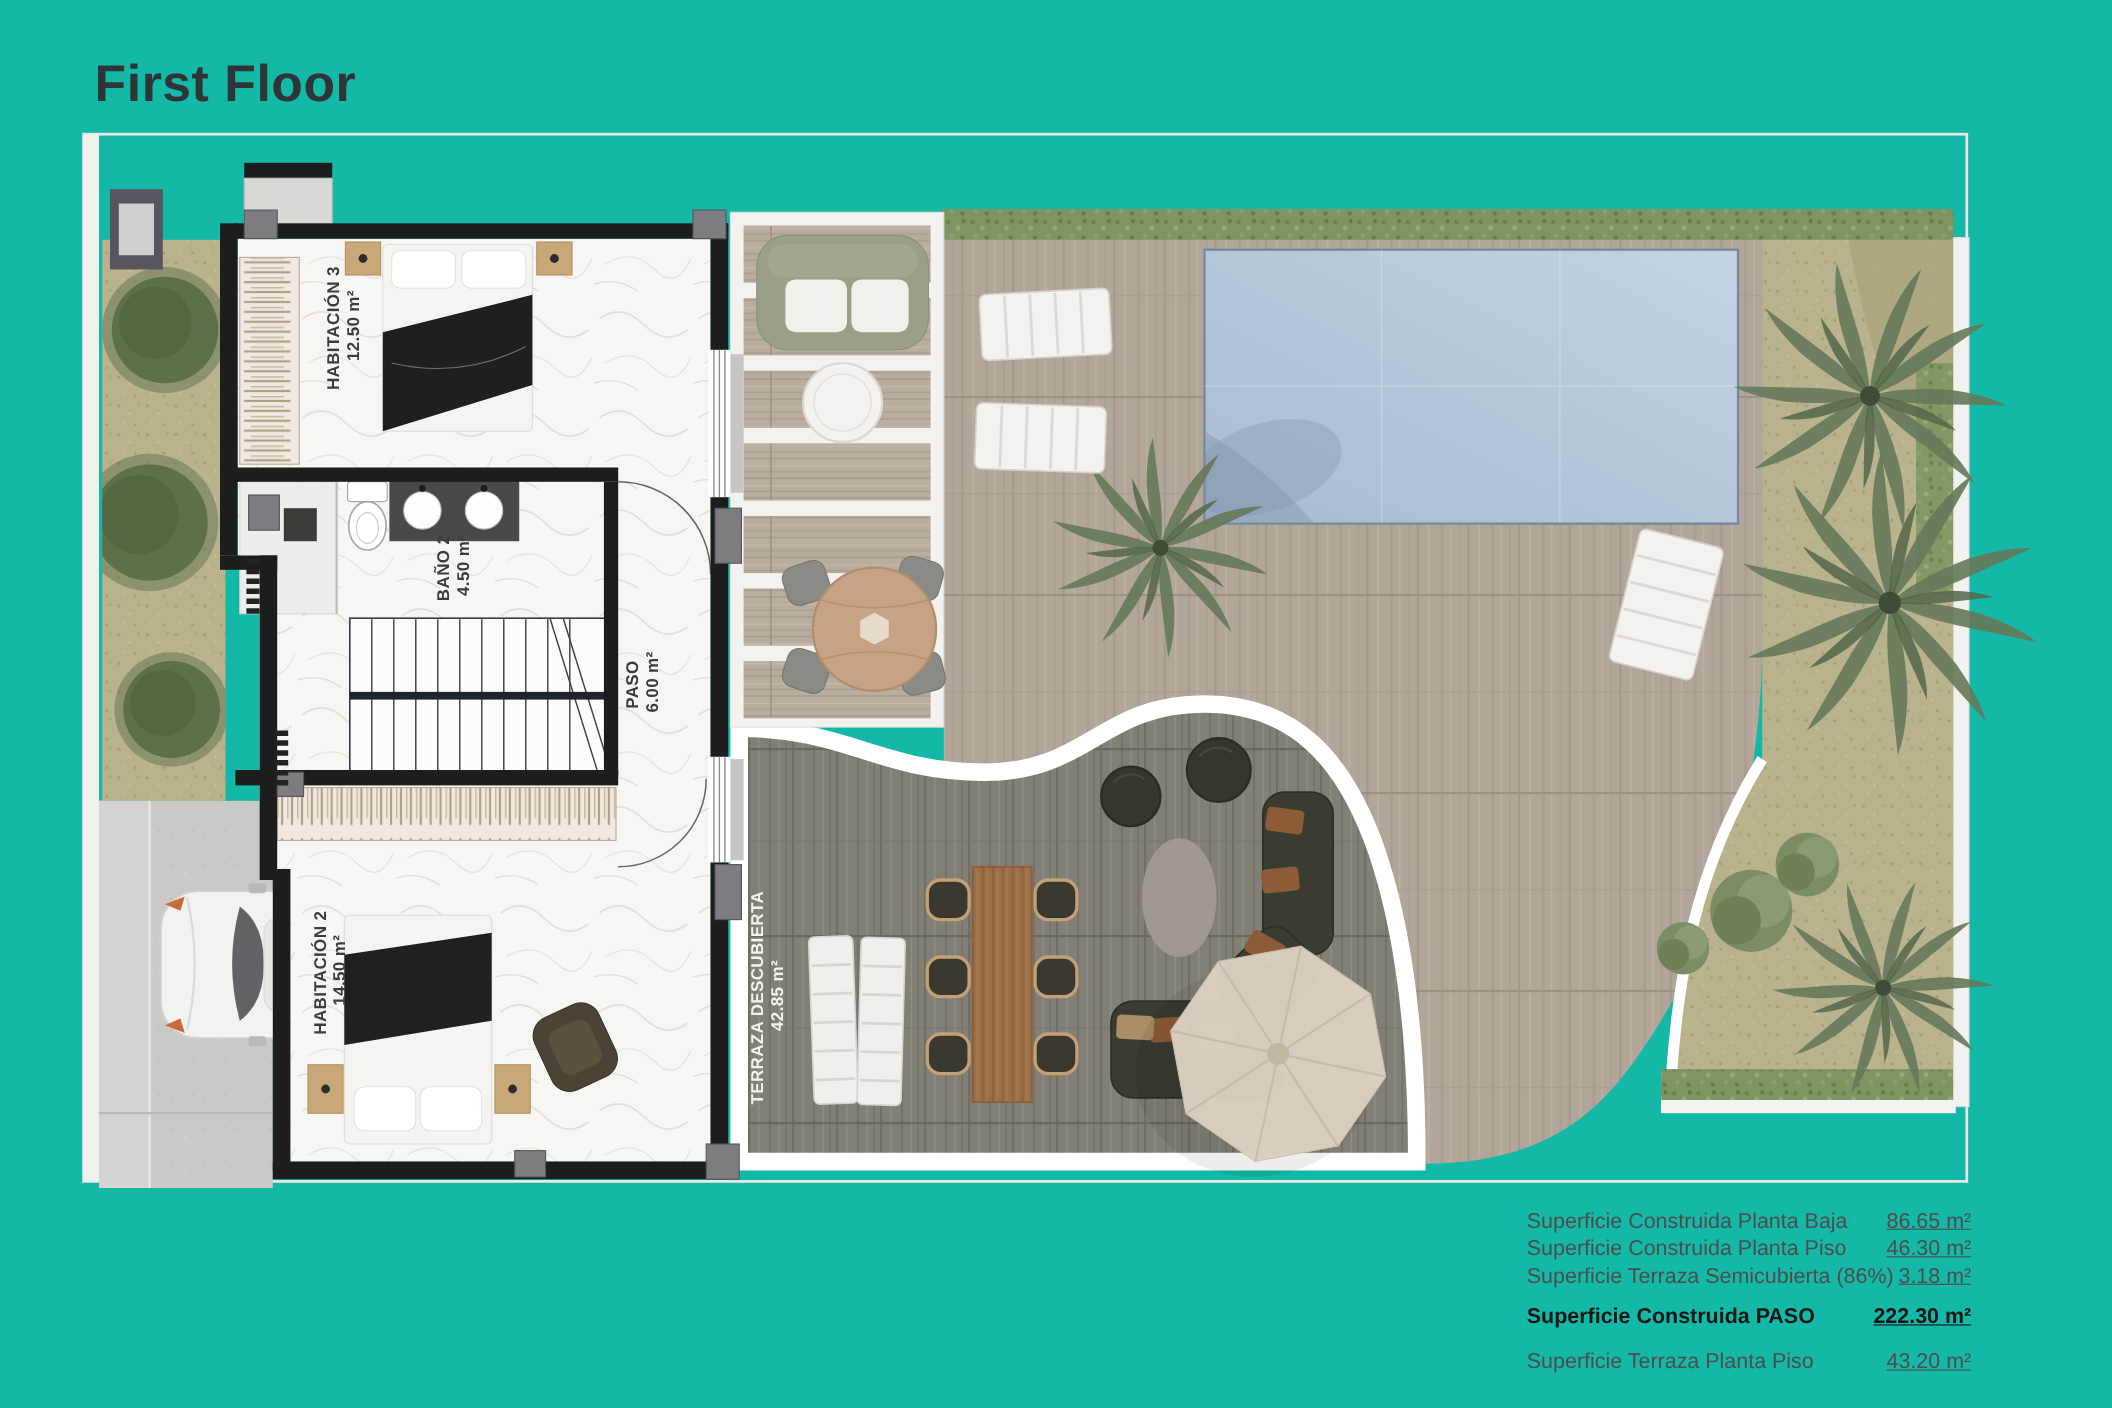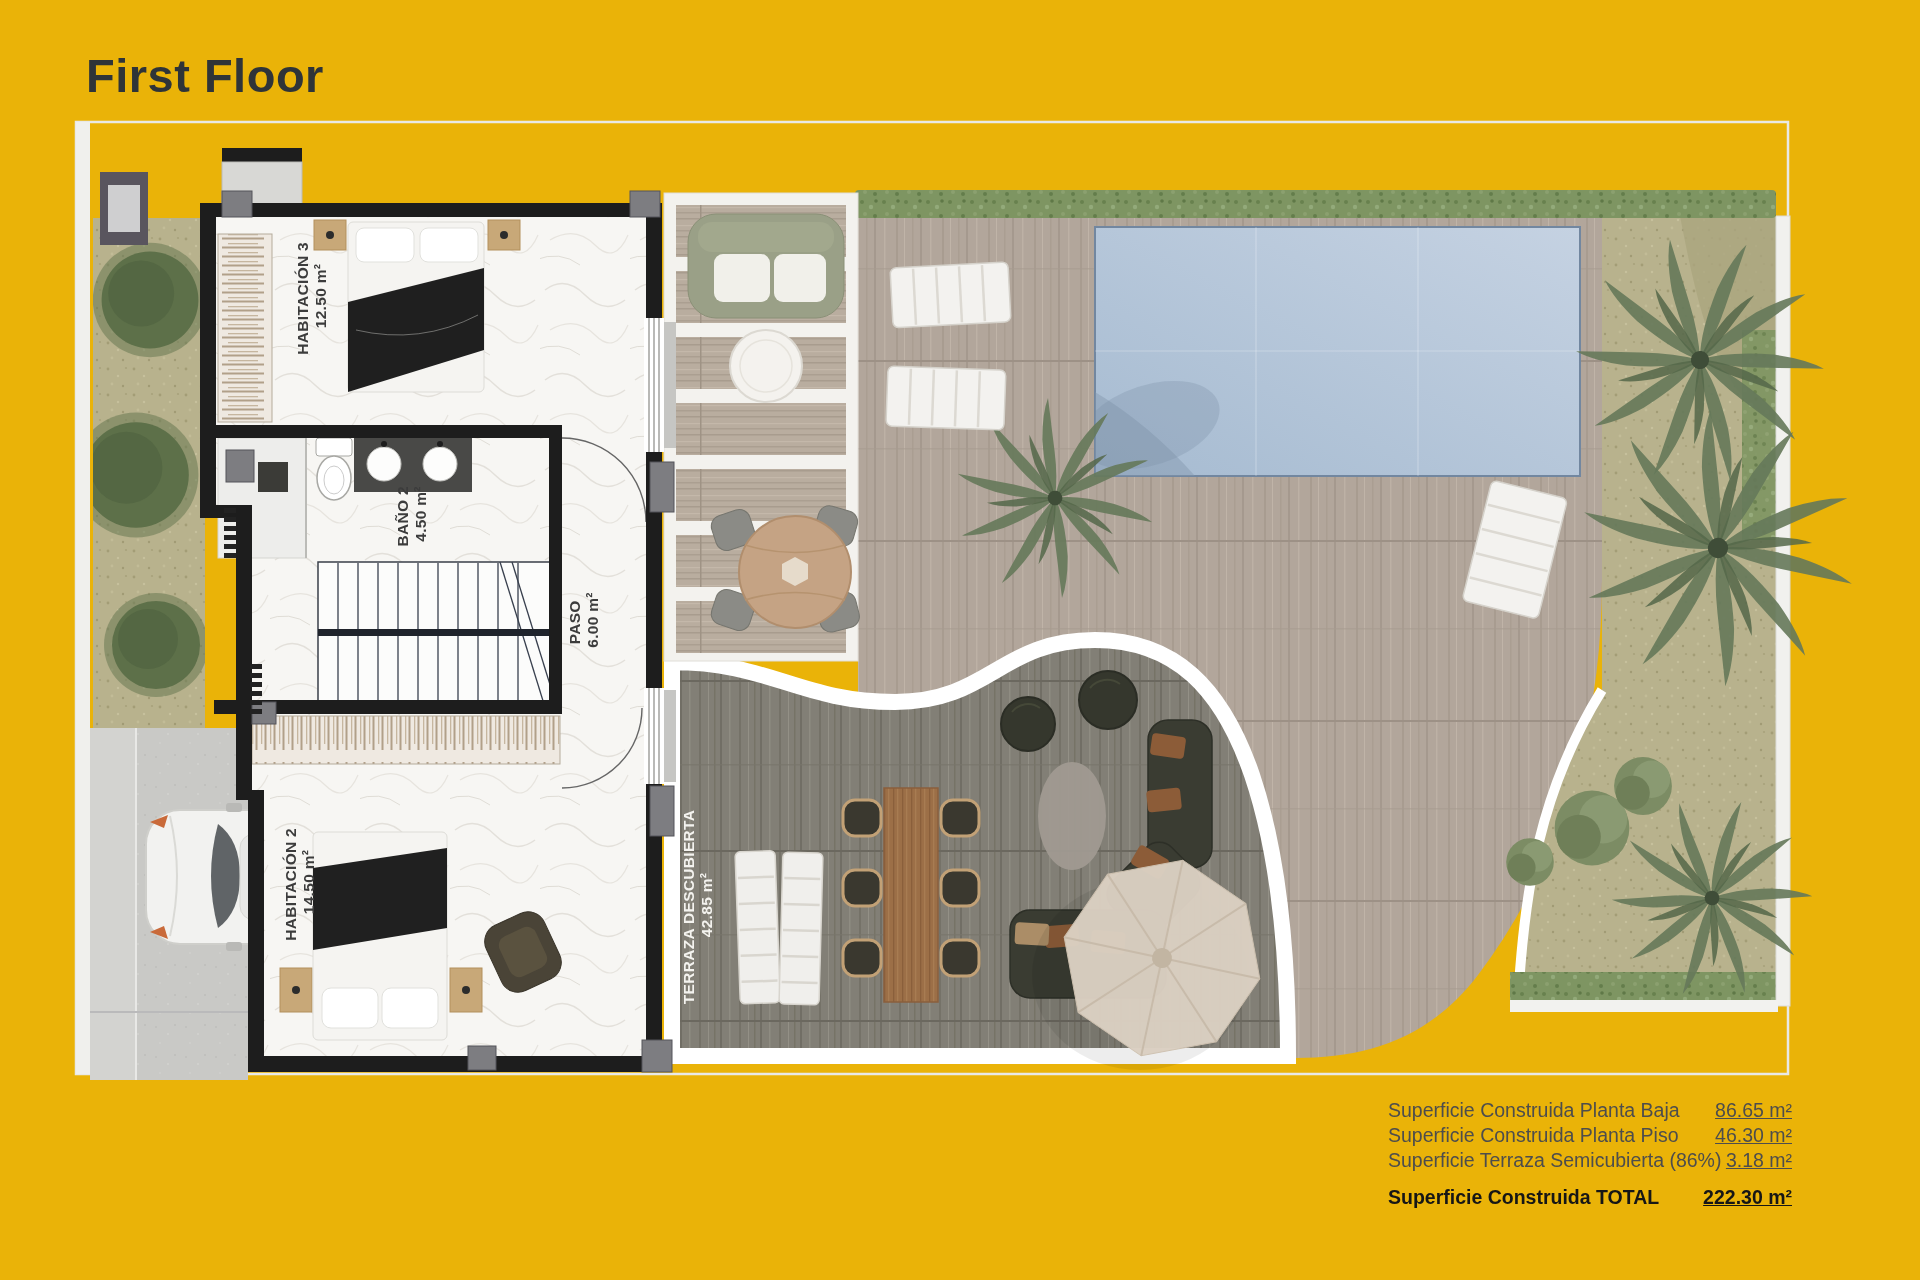--- a/index.html
+++ b/index.html
@@ -1,16 +1,16 @@
 <!DOCTYPE html>
 <html><head>
 <meta charset="utf-8">
 <style>
   html,body{margin:0;padding:0;background:#ffffff;}
-  .stage{position:relative;width:1920px;height:1280px;background:#eab308;overflow:hidden;
+  .stage{position:relative;width:1920px;height:1280px;background:#14b8a6;overflow:hidden;
          font-family:"Liberation Sans",sans-serif;}
   .page-title{position:absolute;left:86px;top:48px;margin:0;font-size:47px;font-weight:700;
               color:#2f3438;letter-spacing:.5px;}
   .plan-svg{position:absolute;left:0;top:0;width:1920px;height:1280px;}
   .room-label{font-family:"Liberation Sans",sans-serif;font-size:15.5px;font-weight:700;
               fill:#3c3c3c;letter-spacing:.3px;}
   .room-label.light{fill:#f4f3ef;}
   .areas{position:absolute;left:1388px;top:1098px;width:404px;font-size:19.5px;color:#4d4d4d;}
   .arow{display:flex;justify-content:space-between;line-height:25px;align-items:center;}
   .arow .val{text-align:right;white-space:nowrap;text-decoration:underline;}
@@ -504,17 +504,21 @@
     </div>
     <div class="arow">
       <span>Superficie Construida Planta Piso</span>
       <span class="val">46.30 m²</span>
     </div>
     <div class="arow">
       <span>Superficie Terraza Semicubierta (86%)</span>
       <span class="val">3.18 m²</span>
     </div>
     <div class="arow total">
-      <span>Superficie Construida TOTAL</span>
+      <span>Superficie Construida PASO</span>
       <span class="val">222.30 m²</span>
+    </div>
+    <div class="arow last">
+      <span>Superficie Terraza Planta Piso</span>
+      <span class="val">43.20 m²</span>
     </div>
   </div>
 </div>
 
 </body></html>

